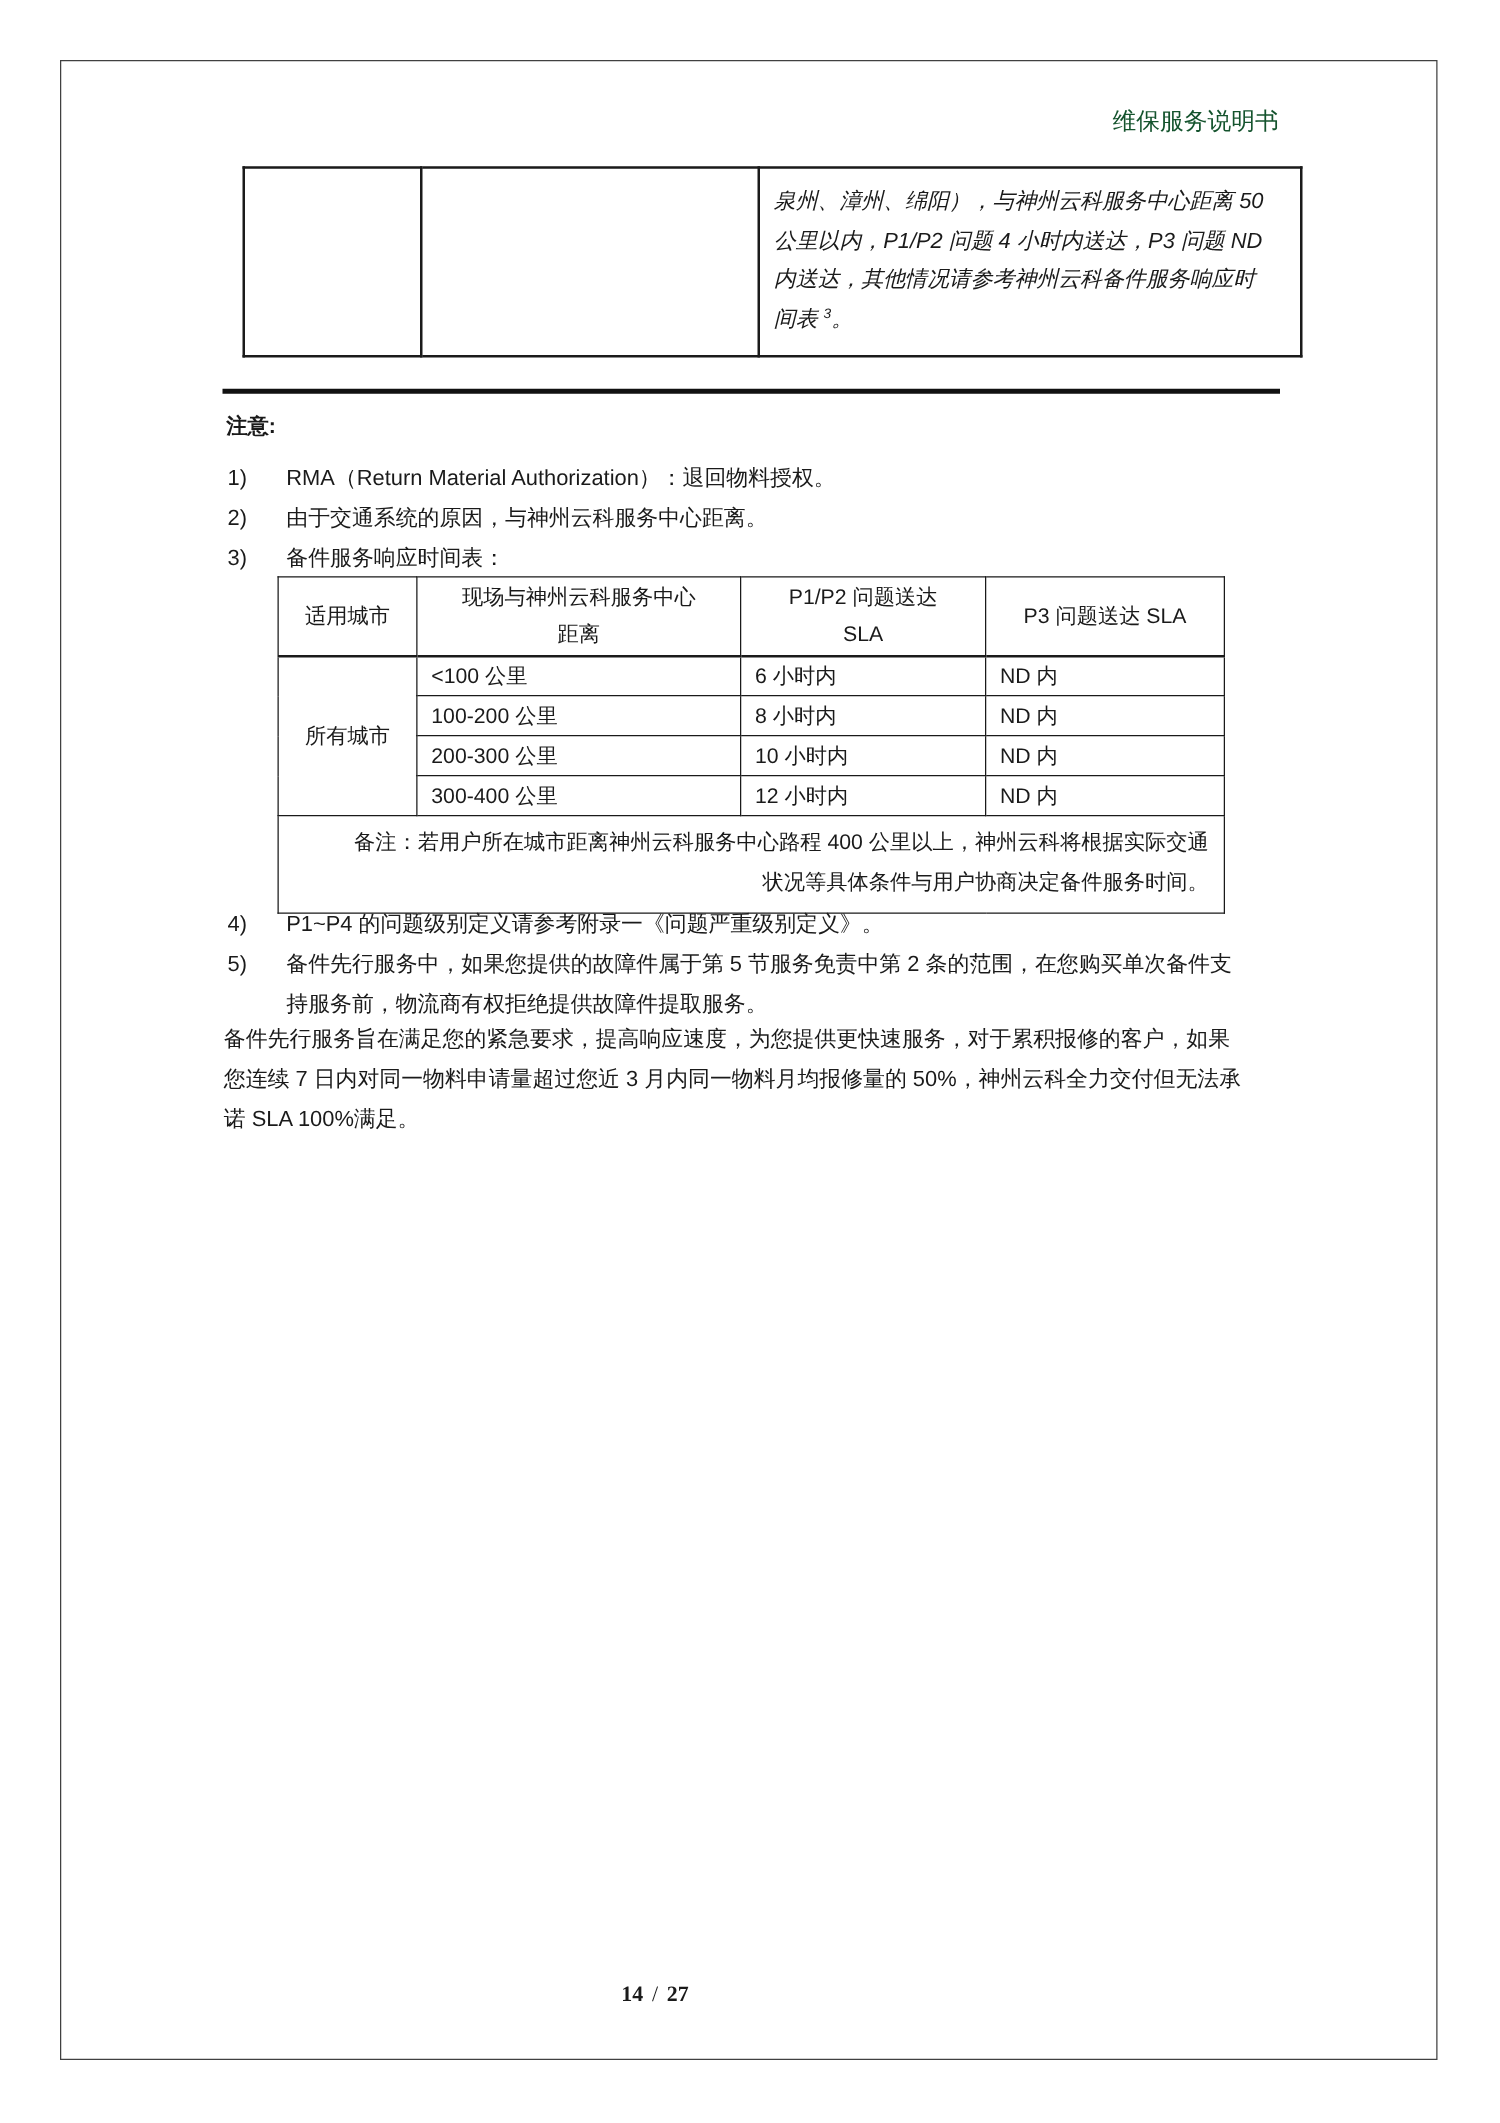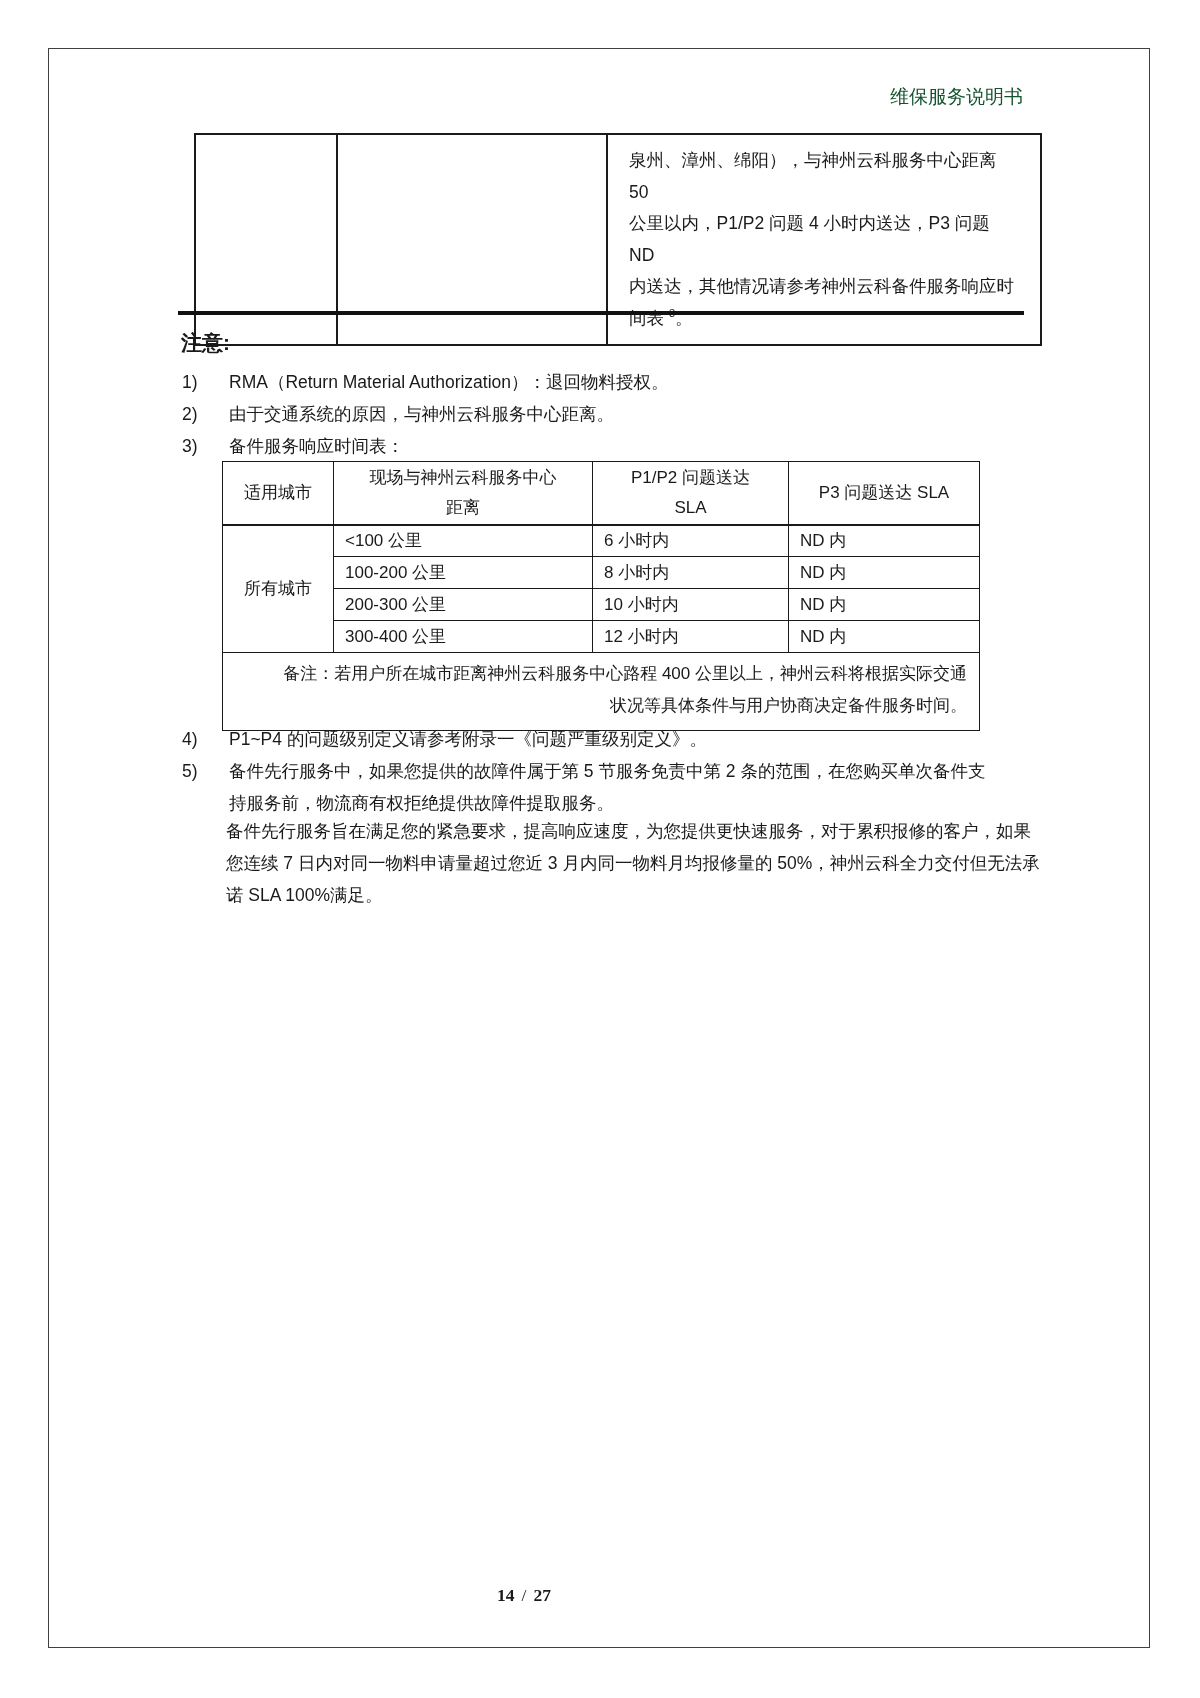--- a/index.html
+++ b/index.html
@@ -24,34 +24,35 @@
   }
 
   
   .frag-table {
     position: absolute; left: 194px; top: 133px;
     width: 846px; height: 153px;
     border-collapse: collapse; table-layout: fixed;
   }
   .frag-table td { border: 2px solid #1a1a1a; vertical-align: top; }
   .frag-text {
-    padding: 10px 21px;
+    padding: 10px 11px;
     font-size: 17.5px; line-height: 31.5px;
     white-space: pre-line;
+    font-style: italic;
   }
   .frag-text sup { font-size: 11px; vertical-align: super; line-height: 0; }
 
   .divider {
     position: absolute; left: 178px; top: 311px;
     width: 846px; height: 3.5px; background: #111111;
   }
 
   .notice-heading {
     position: absolute; left: 181px; top: 329px;
-    font-size: 21px; font-weight: bold;
+    font-size: 17px; font-weight: bold;
   }
 
   .notes { position: absolute; left: 182px; width: 842px; }
   .notes-top { top: 366px; }
   .notes-bottom { top: 723px; }
   .note-item { display: flex; font-size: 17.5px; line-height: 32px; }
   .note-num { flex: 0 0 47px; }
   .note-text { flex: 1; white-space: pre-line; }
 
   
@@ -74,21 +75,20 @@
   .sla-table td.cell-remark {
     padding: 5px 12px 9px 12px;
     line-height: 31.5px; white-space: pre-line; text-align: right;
   }
 
   .closing-paragraph {
     position: absolute; left: 179px; top: 815px;
     width: 846px;
     font-size: 17.5px; line-height: 32px;
     white-space: pre-line;
-    margin-left: 47px;
   }
 
   .page-footer {
     position: absolute; left: 0; top: 1585px; width: 1048px;
     text-align: center;
     font-family: "Liberation Serif", serif;
     font-size: 17.5px; font-weight: bold;
   }
   .page-footer .sep { font-weight: normal; margin: 0 7px; }
 </style>

